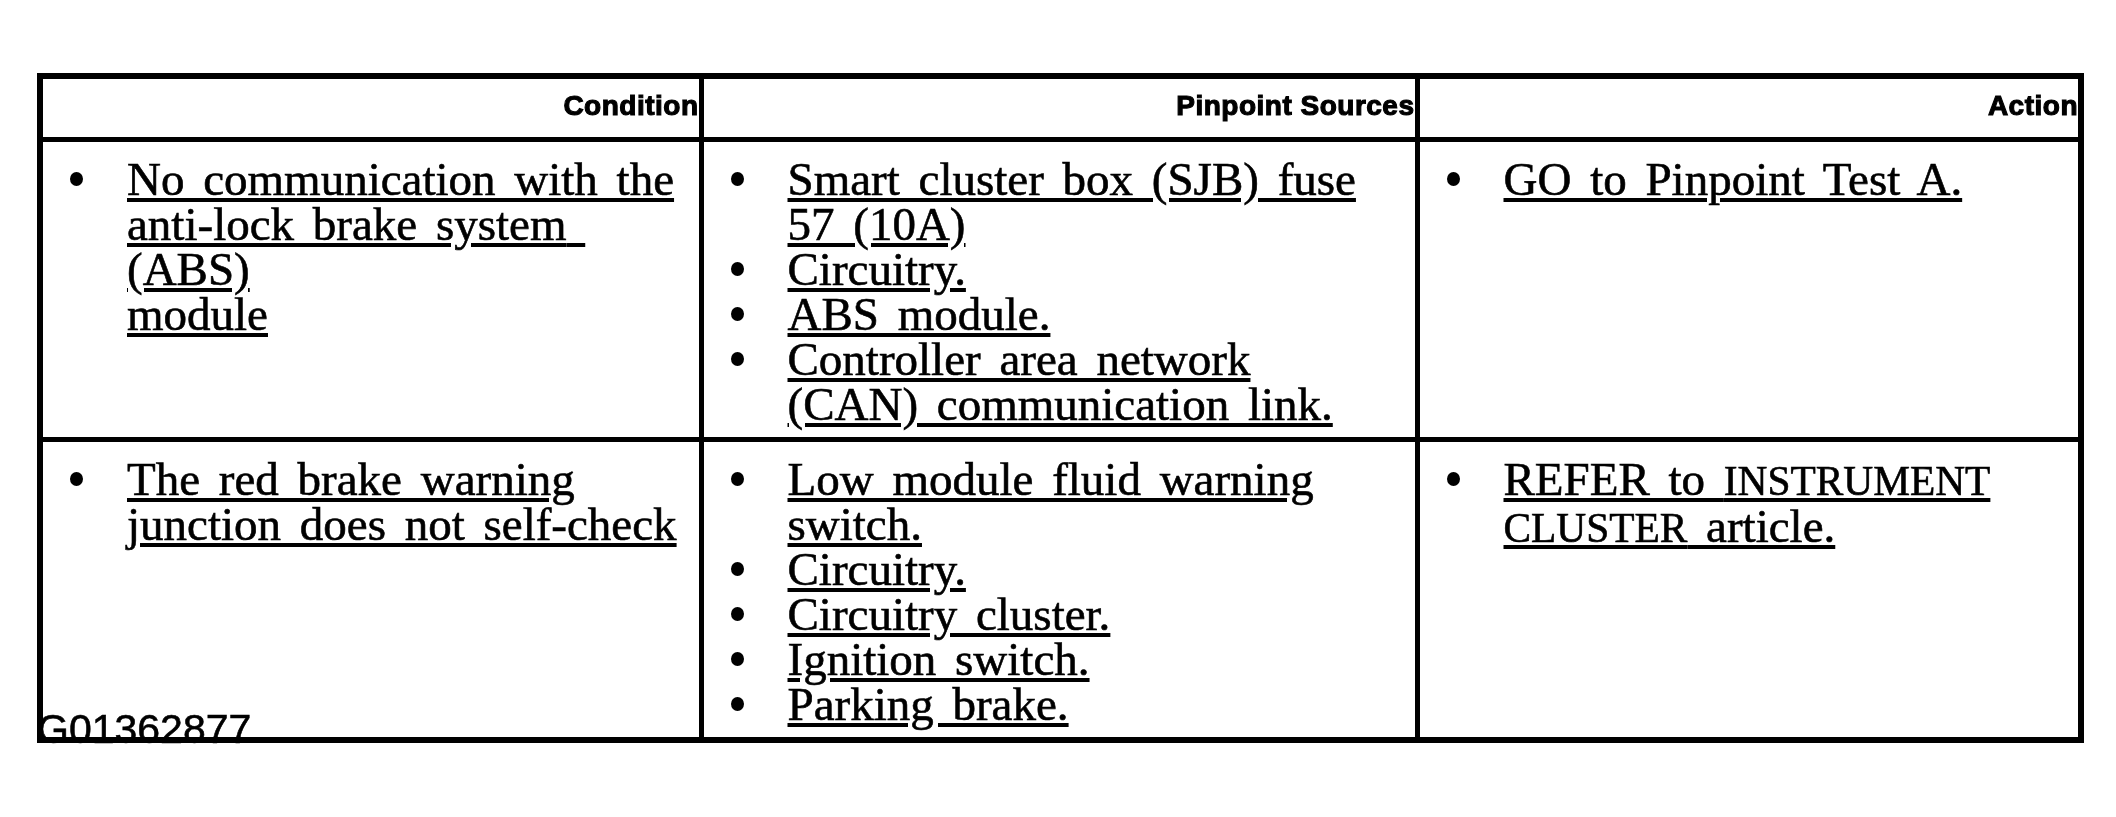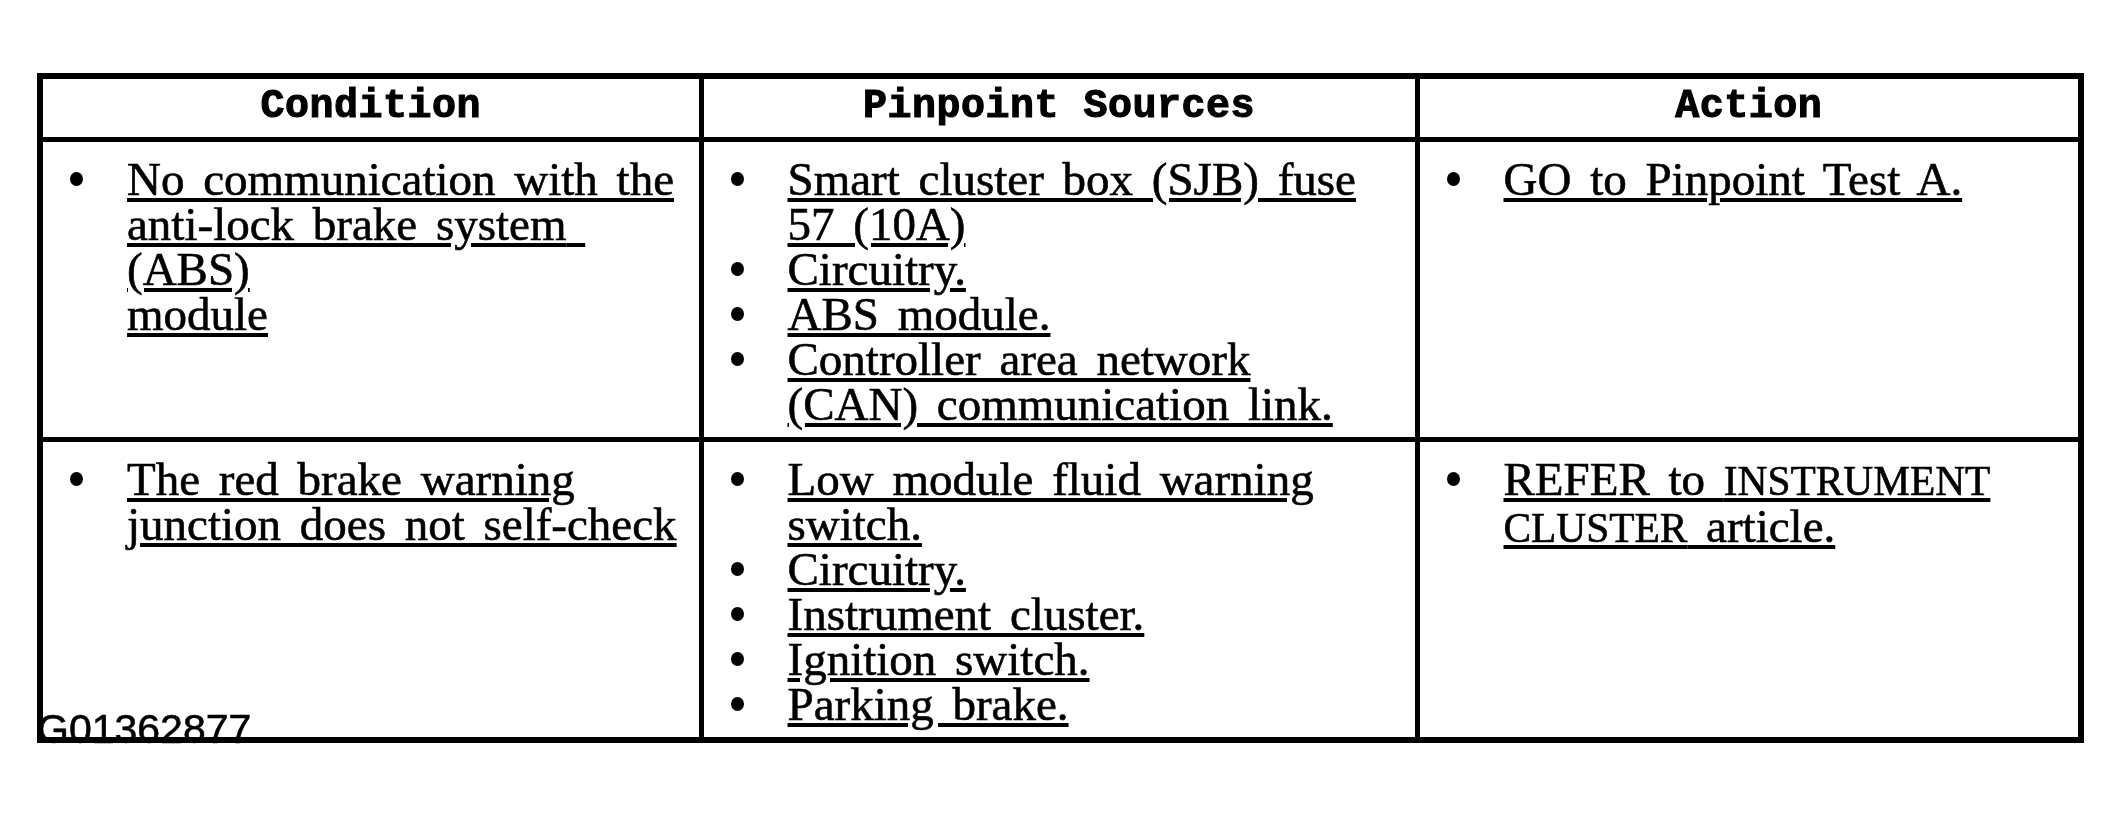--- a/index.html
+++ b/index.html
@@ -20,23 +20,23 @@
     background:#fff;
   }
   table.diag th, table.diag td {
     border:5px solid #000;
     vertical-align:top;
     padding:0;
   }
   table.diag th {
     height:54px;
     vertical-align:middle;
-    text-align:center;
-    font-family:Liberation Mono, monospace;
-    font-size:40px;
+    text-align:right;
+    font-family:Liberation Sans, sans-serif;
+    font-size:28px;
     font-weight:bold;
     letter-spacing:0.5px;
     -webkit-text-stroke:1.1px #000;
     padding-bottom:4px;
   }
   tr.body-row-1 { height:286px; }
   tr.body-row-2 { height:283px; }
 
   .cell-inner {
     padding:15px 14px 10px 0;
@@ -145,21 +145,21 @@
             <span class="dot"></span>
             <span class="line">Low module fluid warning</span>
             <span class="line">switch.</span>
           </div>
           <div class="li">
             <span class="dot"></span>
             <span class="line">Circuitry.</span>
           </div>
           <div class="li">
             <span class="dot"></span>
-            <span class="line">Instrument cluster.</span>
+            <span class="line">Circuitry cluster.</span>
           </div>
           <div class="li">
             <span class="dot"></span>
             <span class="line">Ignition switch.</span>
           </div>
           <div class="li">
             <span class="dot"></span>
             <span class="line">Parking brake.</span>
           </div>
         </div>

